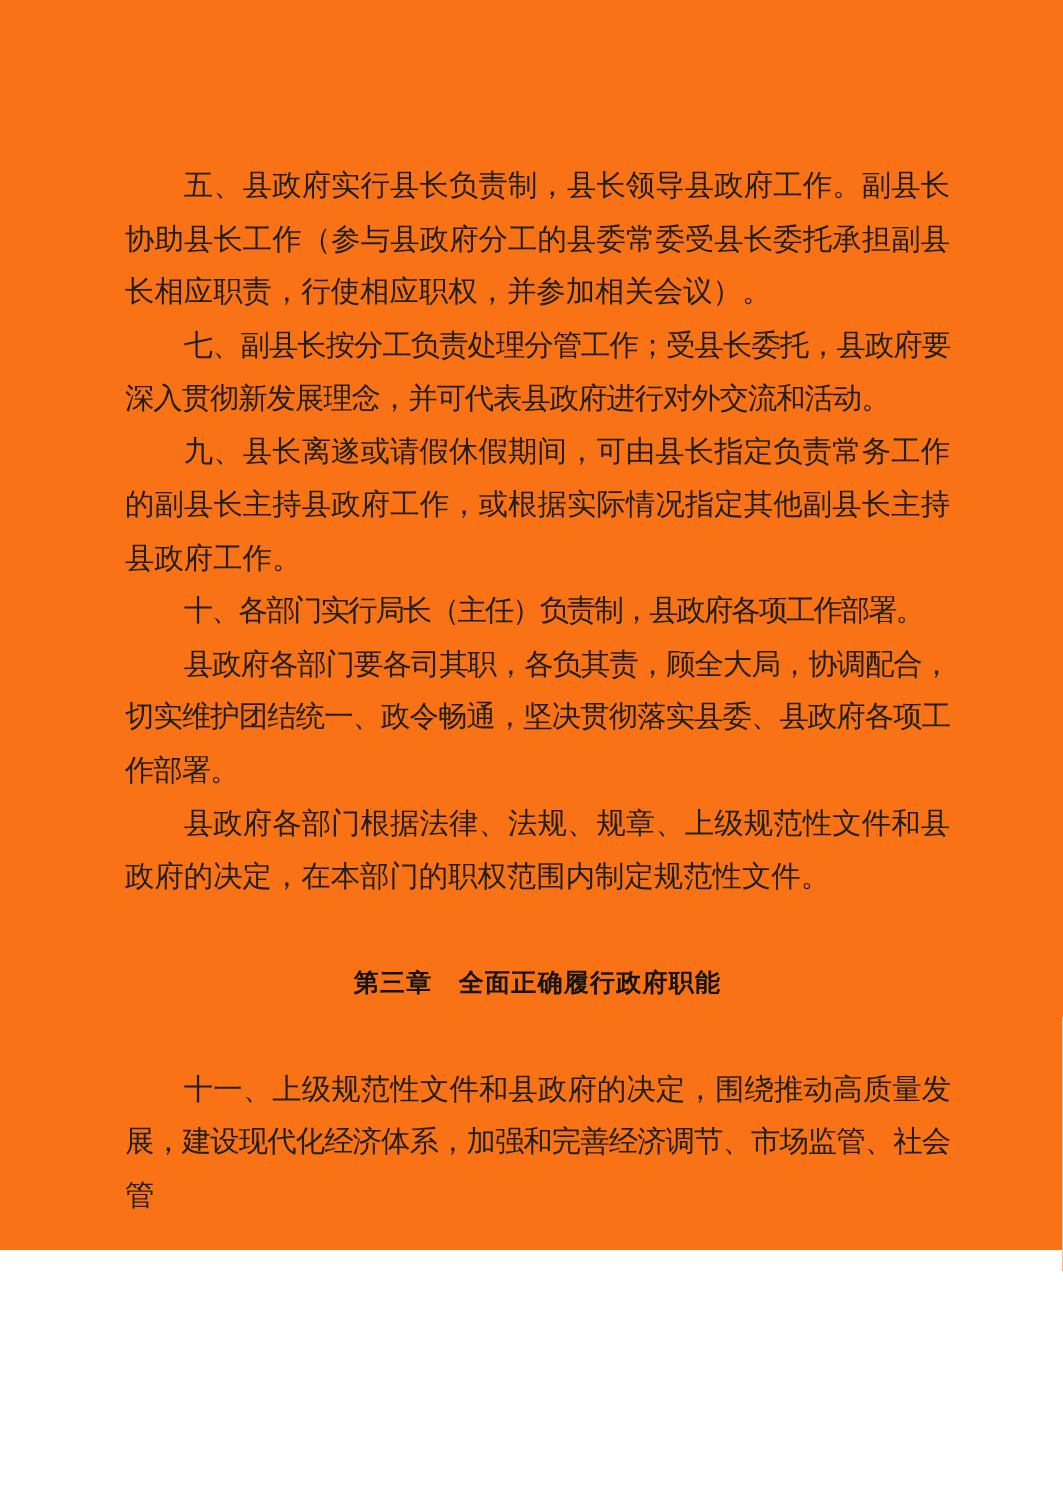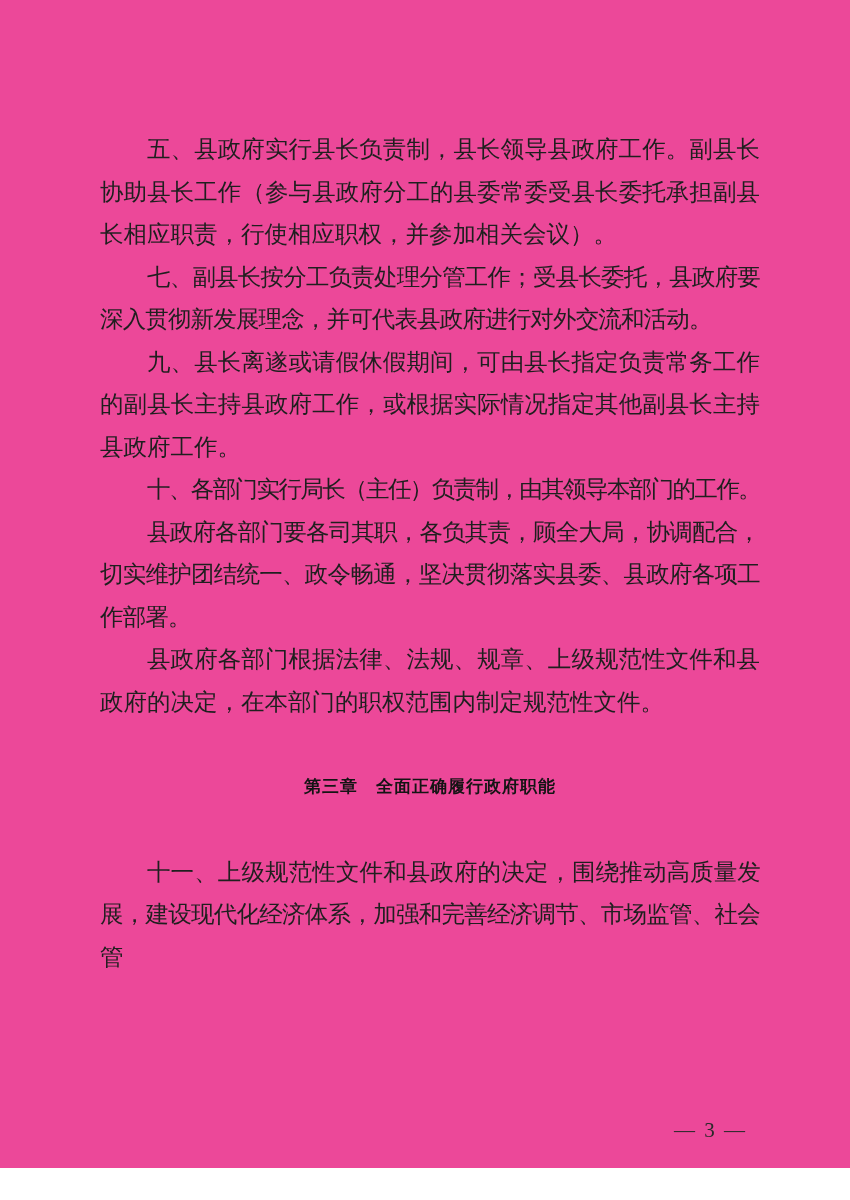--- a/index.html
+++ b/index.html
@@ -3,22 +3,22 @@
 <meta charset="utf-8">
 <style>
   html, body {
     margin: 0;
     padding: 0;
     background: #ffffff;
   }
   .page {
     position: relative;
     width: 850px;
-    height: 1168px;
-    background: #ec4899;
+    height: 1000px;
+    background: #f97316;
     overflow: hidden;
     font-family: "Liberation Serif", "DejaVu Serif", serif;
     color: #1f1f1f;
   }
   .body-text {
     position: absolute;
     left: 100px;
     top: 128px;
     width: 660px;
     font-size: 23.5px;
@@ -35,21 +35,21 @@
     letter-spacing: -0.85px;
   }
   .squeeze2 {
     letter-spacing: -1.6px;
     white-space: nowrap;
   }
   .chapter {
     margin: 42.5px 0;
     font-family: "Liberation Sans", "DejaVu Sans", sans-serif;
     font-weight: bold;
-    font-size: 17px;
+    font-size: 20px;
     line-height: 42.5px;
     text-align: center;
     text-indent: 0;
     letter-spacing: 1px;
     color: #141414;
   }
   .page-number {
     position: absolute;
     top: 1118px;
     right: 103px;
@@ -60,20 +60,20 @@
   }
 </style>
 </head>
 <body>
 
 <div class="page">
   <div class="body-text">
     <p class="para">五、县政府实行县长负责制，县长领导县政府工作。副县长协助县长工作（参与县政府分工的县委常委受县长委托承担副县长相应职责，行使相应职权，并参加相关会议）。</p>
     <p class="para squeeze">七、副县长按分工负责处理分管工作；受县长委托，县政府要深入贯彻新发展理念，并可代表县政府进行对外交流和活动。</p>
     <p class="para">九、县长离遂或请假休假期间，可由县长指定负责常务工作的副县长主持县政府工作，或根据实际情况指定其他副县长主持县政府工作。</p>
-    <p class="para squeeze2">十、各部门实行局长（主任）负责制，由其领导本部门的工作。</p>
+    <p class="para squeeze2">十、各部门实行局长（主任）负责制，县政府各项工作部署。</p>
     <p class="para squeeze">县政府各部门要各司其职，各负其责，顾全大局，协调配合，切实维护团结统一、政令畅通，坚决贯彻落实县委、县政府各项工作部署。</p>
     <p class="para">县政府各部门根据法律、法规、规章、上级规范性文件和县政府的决定，在本部门的职权范围内制定规范性文件。</p>
     <h2 class="chapter">第三章　全面正确履行政府职能</h2>
     <p class="para squeeze">十一、上级规范性文件和县政府的决定，围绕推动高质量发展，建设现代化经济体系，加强和完善经济调节、市场监管、社会管</p>
   </div>
   <div class="page-number">— 3 —</div>
 </div>
 
 </body></html>

